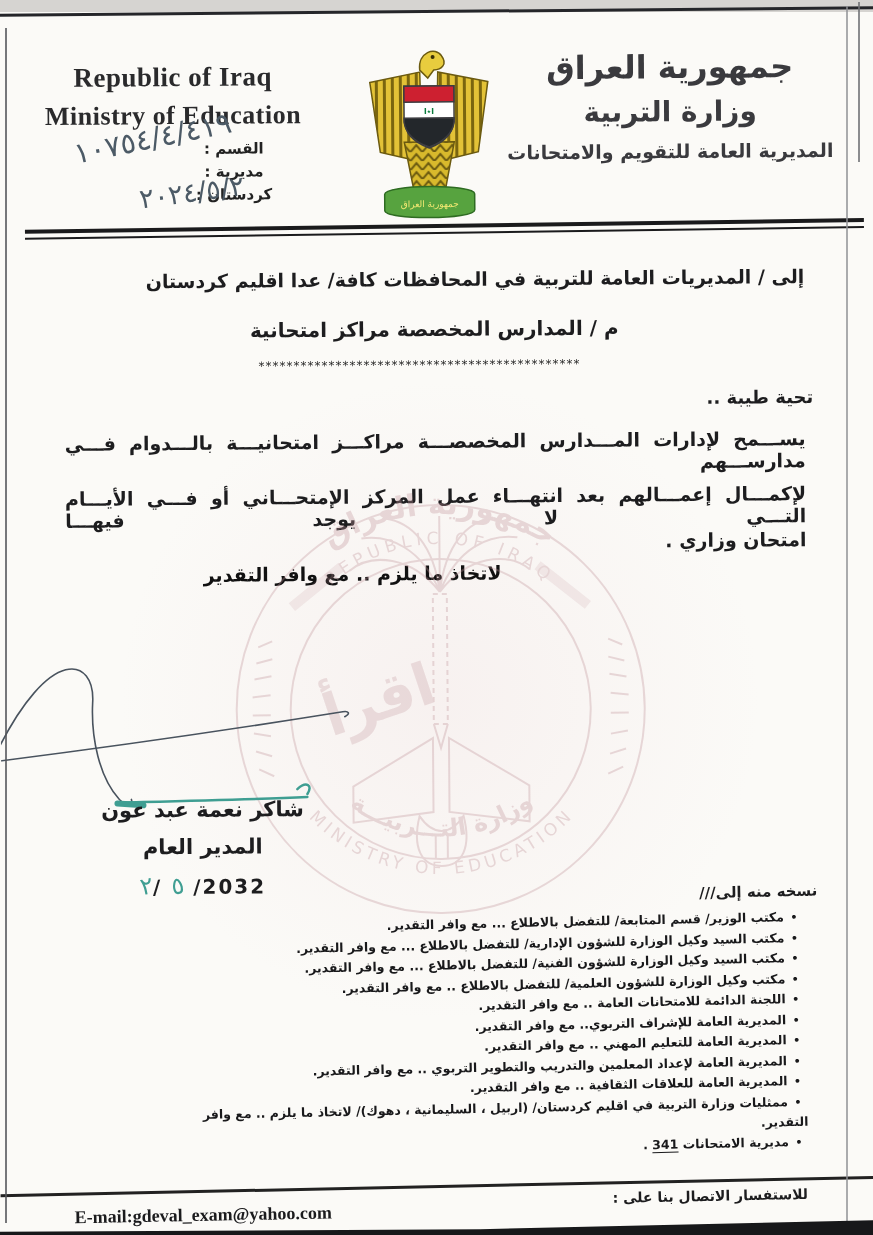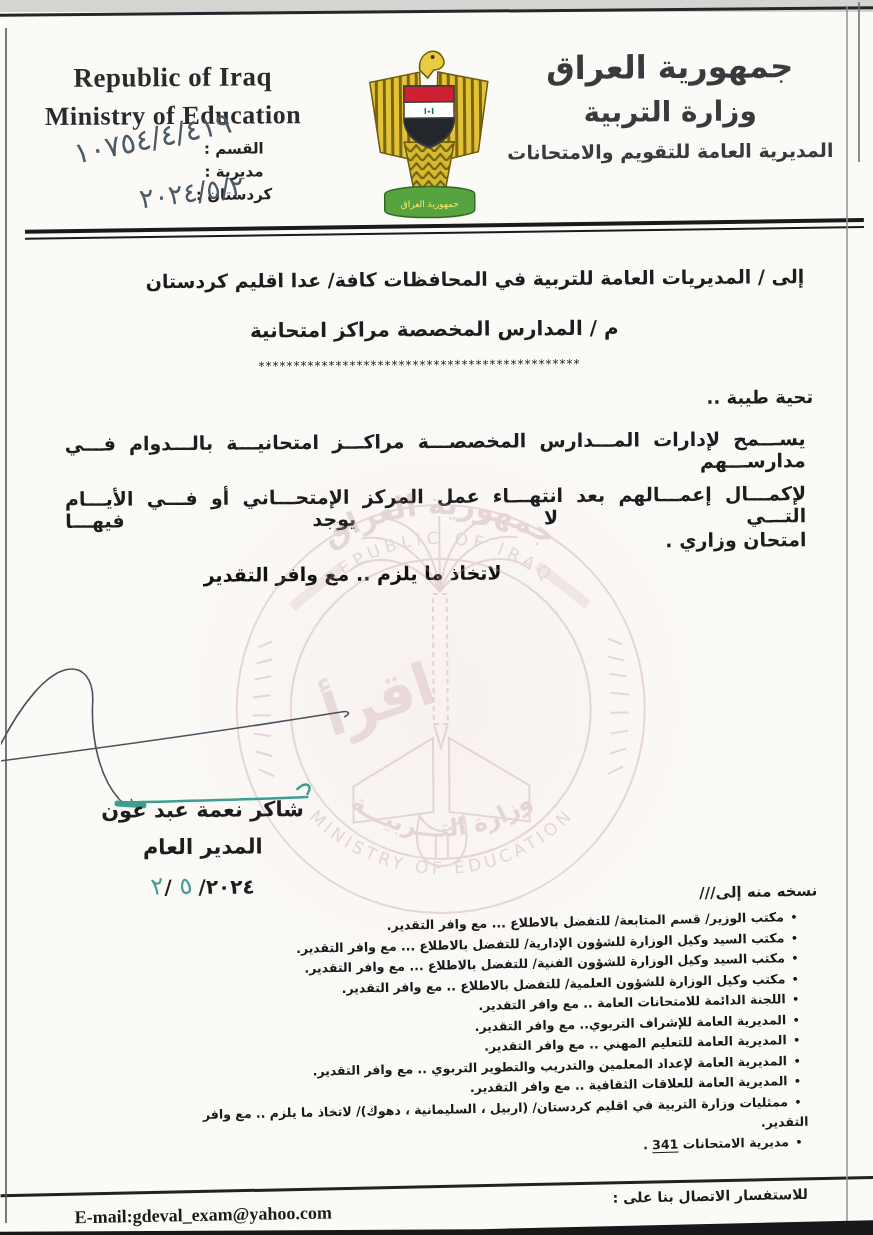--- a/index.html
+++ b/index.html
@@ -198,21 +198,21 @@
       <g fill="none" stroke="#3f9e92" stroke-linecap="round">
         <path d="M 120,160 C 180,159 250,158 306,156" stroke-width="2.5"></path>
         <path d="M 296,148 C 305,140 312,144 306,153" stroke-width="2.5"></path>
         <path d="M 116,161 L 142,163" stroke-width="6"></path>
       </g>
     </svg>
 
     <div class="sig-block">
       <div class="sig-name">شاكر نعمة عبد عون</div>
       <div class="sig-title">المدير العام</div>
-      <div class="sig-date"><span>٢٠٢٤</span>/ <span class="hw-teal">٥</span> /<span class="hw-teal">٢</span></div>
+      <div class="sig-date"><span>2032</span>/ <span class="hw-teal">٥</span> /<span class="hw-teal">٢</span></div>
     </div>
 
     <div class="cc">
       <div class="cc-heading">نسخه منه إلى///</div>
       <ul>
 
           <li><span class="bullet">•</span><span>مكتب الوزير/ قسم المتابعة/ للتفضل بالاطلاع ... مع وافر التقدير.</span></li>
 
           <li><span class="bullet">•</span><span>مكتب السيد وكيل الوزارة للشؤون الإدارية/ للتفضل بالاطلاع ... مع وافر التقدير.</span></li>
 

